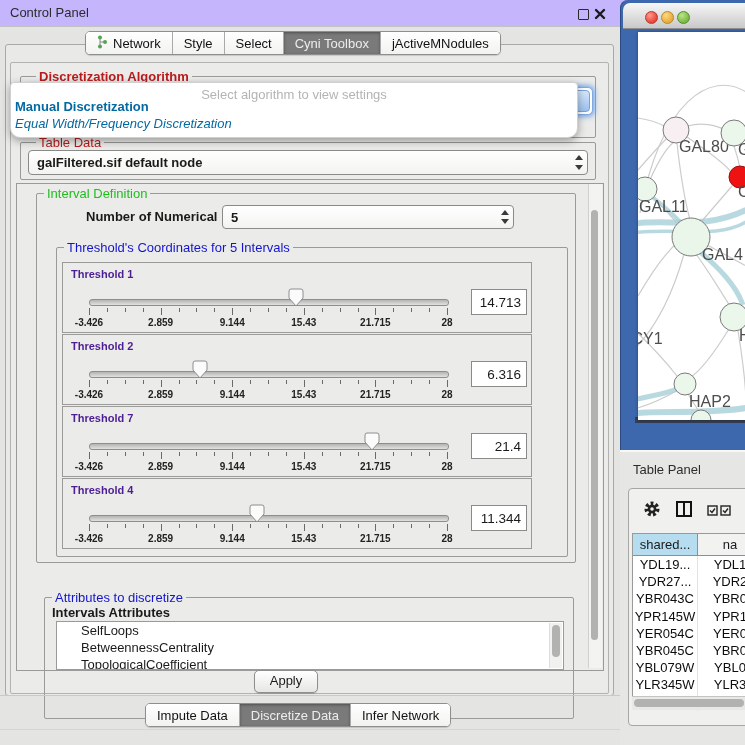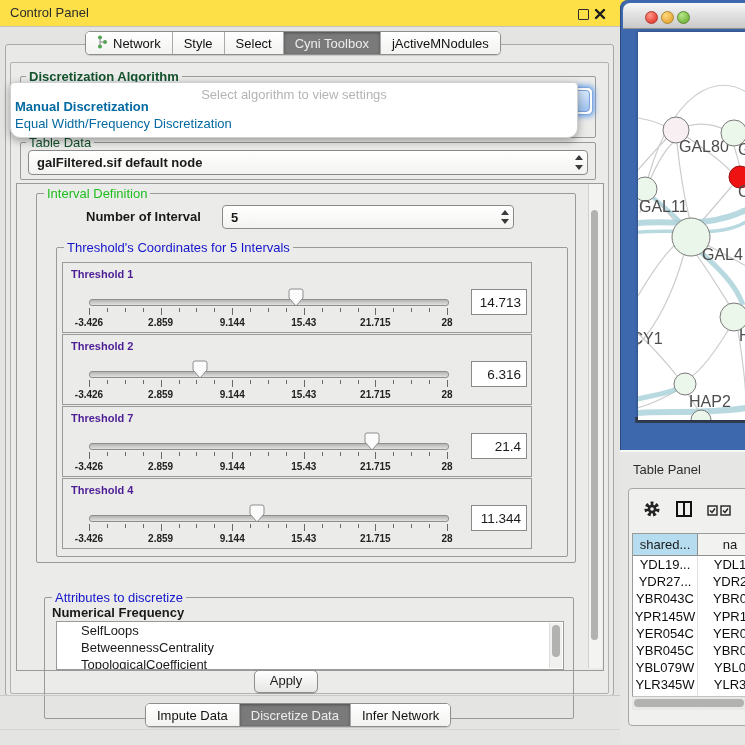--- a/index.html
+++ b/index.html
@@ -5,42 +5,42 @@
   html,body{margin:0;padding:0;}
   #root{
     position:relative;width:745px;height:745px;overflow:hidden;
     background:#e4e4e2;
     font-family:"Liberation Sans", sans-serif;
     -webkit-font-smoothing:antialiased;
     color:#1a1a1a;
   }
   .abs{position:absolute;}
   
-  .titlebar{left:0;top:0;width:620px;height:26px;background:#fde047;border-bottom:1px solid #c2c2c0;padding-left:36px;}
+  .titlebar{left:0;top:0;width:620px;height:26px;background:#c4b5fd;border-bottom:1px solid #c2c2c0;padding-left:36px;}
   .titlebar .t{position:absolute;left:10px;top:5px;font-size:13px;color:#2c2c2c;}
   .float-box{position:absolute;left:578px;top:9px;width:9px;height:9px;border:1.5px solid #2a2a2a;border-radius:1px;}
   .close-x{position:absolute;left:594px;top:8px;width:12px;height:12px;}
   .close-x svg{display:block;}
   .outerpane{left:5px;top:44px;width:607px;height:650px;border:1px solid #a8a8a6;border-radius:3px;background:#e9e9e7;}
   .innerpane{left:10px;top:62px;width:597px;height:630px;border:1px solid #b2b2b0;border-radius:2px;background:#ebebe9;}
   
   .segwrap{display:flex;border:1px solid #8e8e8c;border-radius:5px;overflow:hidden;background:#fff;box-shadow:0 1px 1px rgba(0,0,0,0.15);}
   .seg{display:flex;align-items:center;gap:5px;padding:0 11px;height:22px;font-size:13px;color:#111;background:linear-gradient(#ffffff,#f2f2f0);border-left:1px solid #aaa;white-space:nowrap;cursor:default;}
   .seg:first-child{border-left:none;}
   .seg.sel{background:#7a7a7a;color:#ededed;box-shadow:inset 0 1px 3px rgba(0,0,0,0.35);}
   #top-tabs{left:85px;top:31px;}
   #bottom-tabs{left:145px;top:703px;}
   .strip-line{left:0;top:695px;width:620px;height:1px;background:#c9c9c7;}
   .strip-line2{left:0;top:729px;width:620px;height:1px;background:#d6d6d4;}
   
   .group{border:1px solid #9a9a98;border-radius:2px;}
   .gtitle{position:absolute;font-size:13px;background:#ebebe9;padding:0 3px;white-space:nowrap;}
   .green{color:#1fbe1f;}
   .blue{color:#1414cc;}
-  .dark{color:#14532d;font-weight:bold;}
+  .dark{color:#b91c1c;font-weight:bold;margin-left:10px;}
   
   .combo{position:absolute;background:linear-gradient(#ffffff,#f3f3f1);border:1px solid #8a8a88;border-radius:4px;font-size:13px;display:flex;align-items:center;font-weight:bold;}
   .combo .val{flex:1;padding-left:8px;overflow:hidden;white-space:nowrap;}
   .stepper{width:16px;height:100%;position:relative;}
   .stepper::before,.stepper::after{content:"";position:absolute;left:4px;border-left:4px solid transparent;border-right:4px solid transparent;}
   .stepper::before{top:4px;border-bottom:5px solid #3a3a3a;}
   .stepper::after{bottom:4px;border-top:5px solid #3a3a3a;}
   
   .popup{left:10px;top:82px;width:566px;height:54px;background:#ffffff;border:1px solid #d0d0d0;border-radius:4px 4px 10px 10px;box-shadow:0 3px 9px rgba(0,0,0,0.35);z-index:40;}
   .popup .hint{position:absolute;left:0;right:0;top:4px;text-align:center;font-size:13px;color:#b4b4b4;}
@@ -137,40 +137,40 @@
   <div class="gtitle dark abs" style="left:26px;top:69px;">Discretization Algorithm</div>
 
   <div class="abs glowcombo">
     <span class="btn"></span>
   </div>
 
   <div class="abs popup">
     <div class="hint">Select algorithm to view settings</div>
     <div id="popup-items">
         <div class="item" style="top: 16px; font-weight: bold;">Manual Discretization</div>
-        <div class="item" style="top: 33px;">Equal Width/Frequency Discretization</div>
+        <div class="item" style="top: 33px; font-style: italic;">Equal Width/Frequency Discretization</div>
       </div>
   </div>
 
   <div class="abs group" style="left:20px;top:142px;width:574px;height:36px;"></div>
   <div class="gtitle dark abs" style="left:26px;top:135px;font-weight:normal;">Table Data</div>
   <div class="combo" style="left:28px;top:150px;width:558px;height:23px;">
     <span class="val">galFiltered.sif default node</span>
     <span class="stepper"></span>
   </div>
 
   <div class="abs viewport"></div>
   <div class="abs vscroll" style="left:588px;top:184px;width:13px;height:484px;">
     <div class="vthumb" style="top:26px;height:430px;"></div>
   </div>
 
   <div class="abs group" style="left:36px;top:193px;width:538px;height:368px;"></div>
   <div class="gtitle green abs" style="left:44px;top:186px;">Interval Definition</div>
 
-  <div class="abs" style="left:86px;top:209px;font-size:13px;font-weight:bold;">Number of Interval</div>
+  <div class="abs" style="left:86px;top:209px;font-size:13px;font-weight:bold;">Number of Numerical</div>
   <div class="combo" style="left:222px;top:205px;width:290px;height:22px;">
     <span class="val">5</span>
     <span class="stepper"></span>
   </div>
 
   <div class="abs group" style="left:56px;top:247px;width:510px;height:308px;"></div>
   <div class="gtitle blue abs" style="left:64px;top:240px;">Threshold's Coordinates for 5 Intervals</div>
   <div id="thresholds-container">
       <div class="thrbox" style="top: 262px;">
       <div class="lbl">Threshold 1</div>
@@ -341,21 +341,21 @@
             <div class="ticklab" style="left: 80%;">21.715</div>
             <div class="ticklab" style="left: 100%;">28</div>
           </div>
       </div>
       <div class="valbox">11.344</div>
     </div>
     </div>
 
   <div class="abs group" style="left:44px;top:597px;width:528px;height:120px;"></div>
   <div class="gtitle blue abs" style="left:52px;top:590px;">Attributes to discretize</div>
-  <div class="abs" style="left:52px;top:605px;font-size:13px;font-weight:bold;">Numerical Frequency</div>
+  <div class="abs" style="left:52px;top:605px;font-size:13px;font-weight:bold;">Intervals Attributes</div>
   <div class="abs listbox">
     <div id="attr-items">
         <div class="li">SelfLoops</div>
         <div class="li">BetweennessCentrality</div>
         <div class="li">TopologicalCoefficient</div>
       </div>
     <div class="list-scroll">
       <div class="vthumb"></div>
     </div>
   </div>

